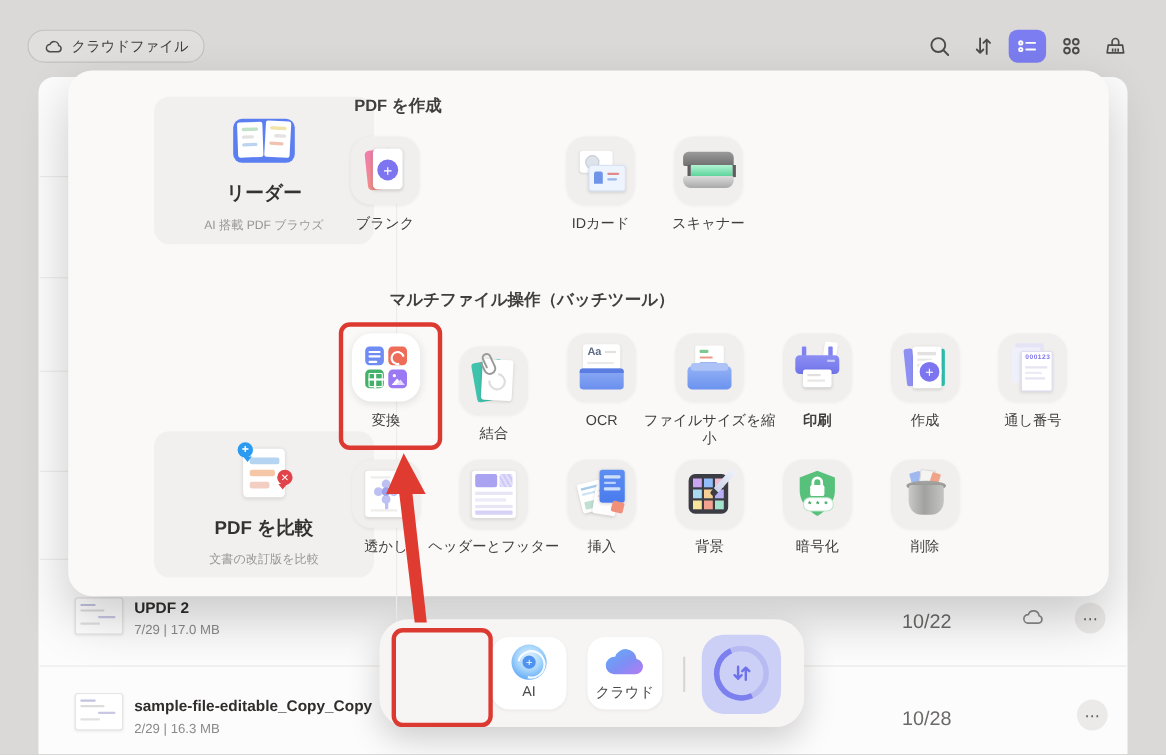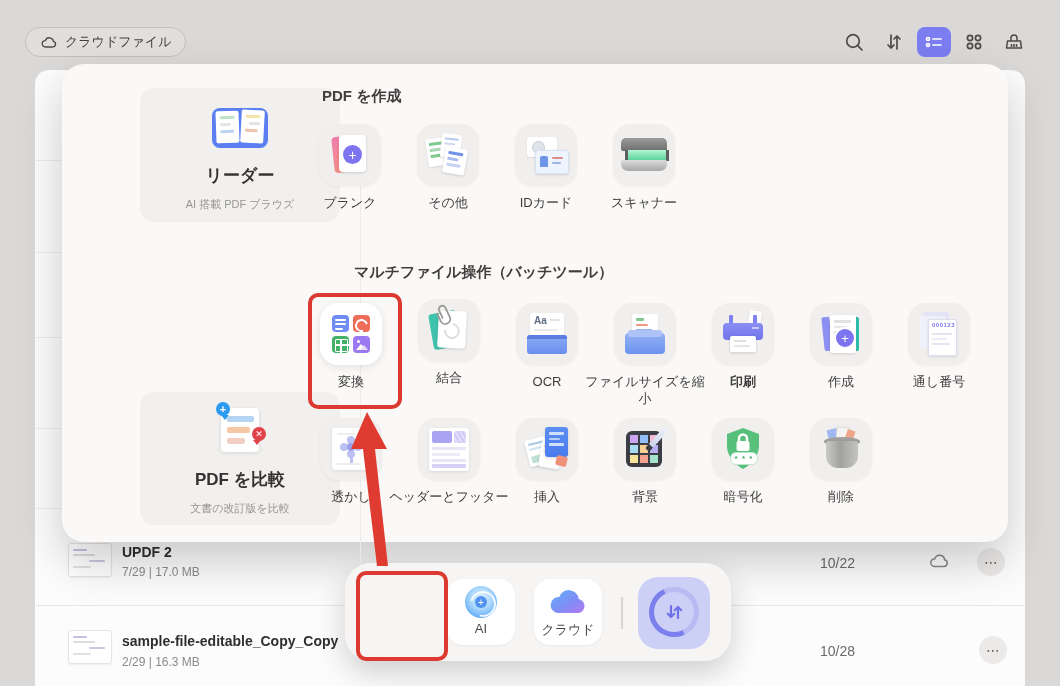--- a/index.html
+++ b/index.html
@@ -10,21 +10,21 @@
   .pill{position:absolute;left:25px;top:27px;height:28px;display:flex;align-items:center;gap:7px;
         padding:0 14px;border:1px solid #c2c1c0;border-radius:15px;background:#e0dfde;font-size:13px;color:#3f3e3d;cursor:pointer;}
   .tb-btn{position:absolute;top:27px;width:30px;height:30px;display:flex;align-items:center;justify-content:center;border-radius:8px;cursor:pointer;}
   .tb-btn.active{background:#7b7df0;}
   
   .panel{position:absolute;left:35px;top:70px;width:990px;height:616px;background:#fdfcfc;border-radius:14px 14px 0 0;}
   .ghostline{position:absolute;left:36px;width:26px;height:1px;background:#ececea;}
   .rowdiv{position:absolute;left:36px;width:988px;height:1px;background:#e9e7e6;}
   .fname{position:absolute;font-size:14px;font-weight:bold;color:#2f2e2d;}
   .fmeta{position:absolute;font-size:12px;color:#8b8a89;}
-  .fdate{position:absolute;font-size:14px;color:#6b6a69;}
+  .fdate{position:absolute;font-size:18px;color:#6b6a69;}
   .thumb{position:absolute;width:42px;height:32px;background:#fff;border:1px solid #e6e4e3;border-radius:3px;box-shadow:0 1px 2px rgba(0,0,0,.06);}
   .thumb i{position:absolute;border-radius:1px;}
   .morebtn{position:absolute;width:28px;height:28px;border-radius:50%;background:#eceae9;color:#5c5b5a;
            display:flex;align-items:center;justify-content:center;font-size:14px;cursor:pointer;}
   
   .popup{position:absolute;left:62px;top:64px;width:946px;height:478px;background:#faf9f8;border-radius:22px;
          box-shadow:0 20px 45px rgba(0,0,0,.20);}
   .vdiv{position:absolute;left:298px;top:84px;width:1px;height:438px;background:#edebe9;}
   .scard{position:absolute;left:78px;width:200px;background:#f2f0ef;border-radius:14px;display:flex;flex-direction:column;
          align-items:center;cursor:pointer;}
@@ -191,39 +191,20 @@
 
     <div class="tool" style="left:228px;top:60px;">
       <div class="tbox">
         <div class="i" style="left:14px;top:12px;width:26px;height:36px;border-radius:4px;background:linear-gradient(135deg,#f07bb0,#f59a6e);transform:rotate(-6deg);"></div>
         <div class="i" style="left:20px;top:11px;width:27px;height:37px;border-radius:4px;background:#fff;box-shadow:0 1px 3px rgba(0,0,0,.15);"></div>
         <div class="i" style="left:24px;top:21px;width:19px;height:19px;border-radius:50%;background:#7d74f0;color:#fff;font-size:14px;display:flex;align-items:center;justify-content:center;">+</div>
       </div>
       <div class="tlabel">ブランク</div>
     </div>
 
-    <div class="tool" style="left:326px;top:60px;">
-      <div class="tbox">
-        <div class="i" style="left:10px;top:14px;width:22px;height:28px;background:#fff;border-radius:2px;transform:rotate(-8deg);box-shadow:0 1px 2px rgba(0,0,0,.12);">
-          <div style="margin:4px 4px 0 3px;height:3px;background:#7dc98f;border-radius:1px;"></div>
-          <div style="margin:3px 8px 0 3px;height:3px;background:#a9d6b4;border-radius:1px;"></div>
-          <div style="margin:3px 5px 0 3px;height:3px;background:#7dc98f;border-radius:1px;"></div>
-        </div>
-        <div class="i" style="left:24px;top:10px;width:20px;height:24px;background:#fff;border-radius:2px;transform:rotate(6deg);box-shadow:0 1px 2px rgba(0,0,0,.12);">
-          <div style="margin:4px 3px 0 3px;height:2px;background:#b4c7ee;border-radius:1px;"></div>
-          <div style="margin:3px 6px 0 3px;height:2px;background:#cdd9f2;border-radius:1px;"></div>
-        </div>
-        <div class="i" style="left:27px;top:24px;width:22px;height:26px;background:#fff;border-radius:2px;transform:rotate(10deg);box-shadow:0 1px 3px rgba(0,0,0,.15);">
-          <div style="margin:4px 4px 0 3px;height:3px;background:#6f94e8;border-radius:1px;"></div>
-          <div style="margin:3px 8px 0 3px;height:3px;background:#a9bdf0;border-radius:1px;"></div>
-          <div style="margin:3px 5px 0 3px;height:3px;background:#c7d3f2;border-radius:1px;"></div>
-        </div>
-      </div>
-      <div class="tlabel">その他</div>
-    </div>
 
     <div class="tool" style="left:424px;top:60px;">
       <div class="tbox">
         <div class="i" style="left:12px;top:13px;width:30px;height:20px;background:#fff;border-radius:3px;box-shadow:0 1px 2px rgba(0,0,0,.1);">
           <div style="position:absolute;left:5px;top:4px;width:11px;height:11px;border-radius:50%;background:#dfe3ea;border:1px solid #c7ccd6;"></div>
         </div>
         <div class="i" style="left:20px;top:26px;width:32px;height:22px;background:#eef4fd;border:1px solid #d7e3f5;border-radius:3px;box-shadow:0 1px 3px rgba(0,0,0,.12);">
           <div style="position:absolute;left:4px;top:5px;width:8px;height:11px;background:#6f94e8;border-radius:2px 2px 0 0;"></div>
           <div style="position:absolute;left:16px;top:6px;width:11px;height:2px;background:#e08a8a;border-radius:1px;"></div>
           <div style="position:absolute;left:16px;top:11px;width:9px;height:2px;background:#9ab4ec;border-radius:1px;"></div>
@@ -260,21 +241,21 @@
         </div>
         <div class="mini" style="right:12px;bottom:12px;background:#9a79f2;">
           <div style="position:absolute;left:4px;top:4px;width:3px;height:3px;border-radius:50%;background:#fff;"></div>
           <div style="position:absolute;left:3px;bottom:3px;width:0;height:0;border-left:5px solid transparent;border-right:5px solid transparent;border-bottom:6px solid #fff;"></div>
           <div style="position:absolute;right:2px;bottom:3px;width:0;height:0;border-left:4px solid transparent;border-right:4px solid transparent;border-bottom:5px solid #e7ddfb;"></div>
         </div>
       </div>
       <div class="tlabel">変換</div>
     </div>
 
-    <div class="tool" style="left:327px;top:235px;">
+    <div class="tool" style="left:327px;top:251px;">
       <div class="tbox">
         <div class="i" style="left:13px;top:13px;width:28px;height:36px;background:#3fc3ad;border-radius:3px;transform:rotate(-10deg);"></div>
         <div class="i" style="left:20px;top:12px;width:28px;height:37px;background:#fff;border-radius:3px;transform:rotate(3deg);box-shadow:0 1px 3px rgba(0,0,0,.15);">
           <div style="margin:12px auto 0 auto;width:12px;height:12px;border:2px solid #e0dedd;border-radius:50%;border-top-color:transparent;transform:rotate(-40deg);"></div>
         </div>
         <svg class="i" style="left:18px;top:4px;" width="16" height="22" viewBox="0 0 16 22">
           <path d="M5 14 V6 a3.5 3.5 0 0 1 7 0 v10 a5 5 0 0 1-10 0 V8" fill="none" stroke="#9a9a98" stroke-width="1.8" stroke-linecap="round" transform="rotate(-25 8 11)"></path>
         </svg>
       </div>
       <div class="tlabel">結合</div>

